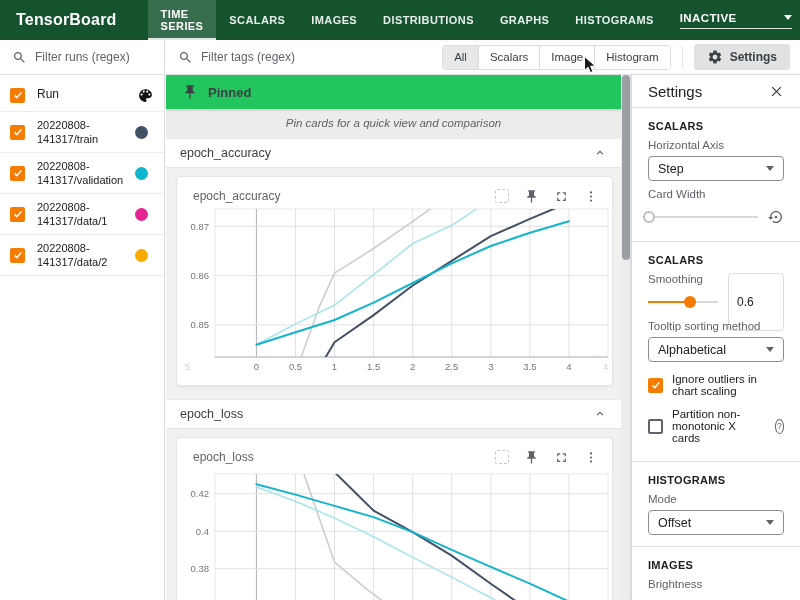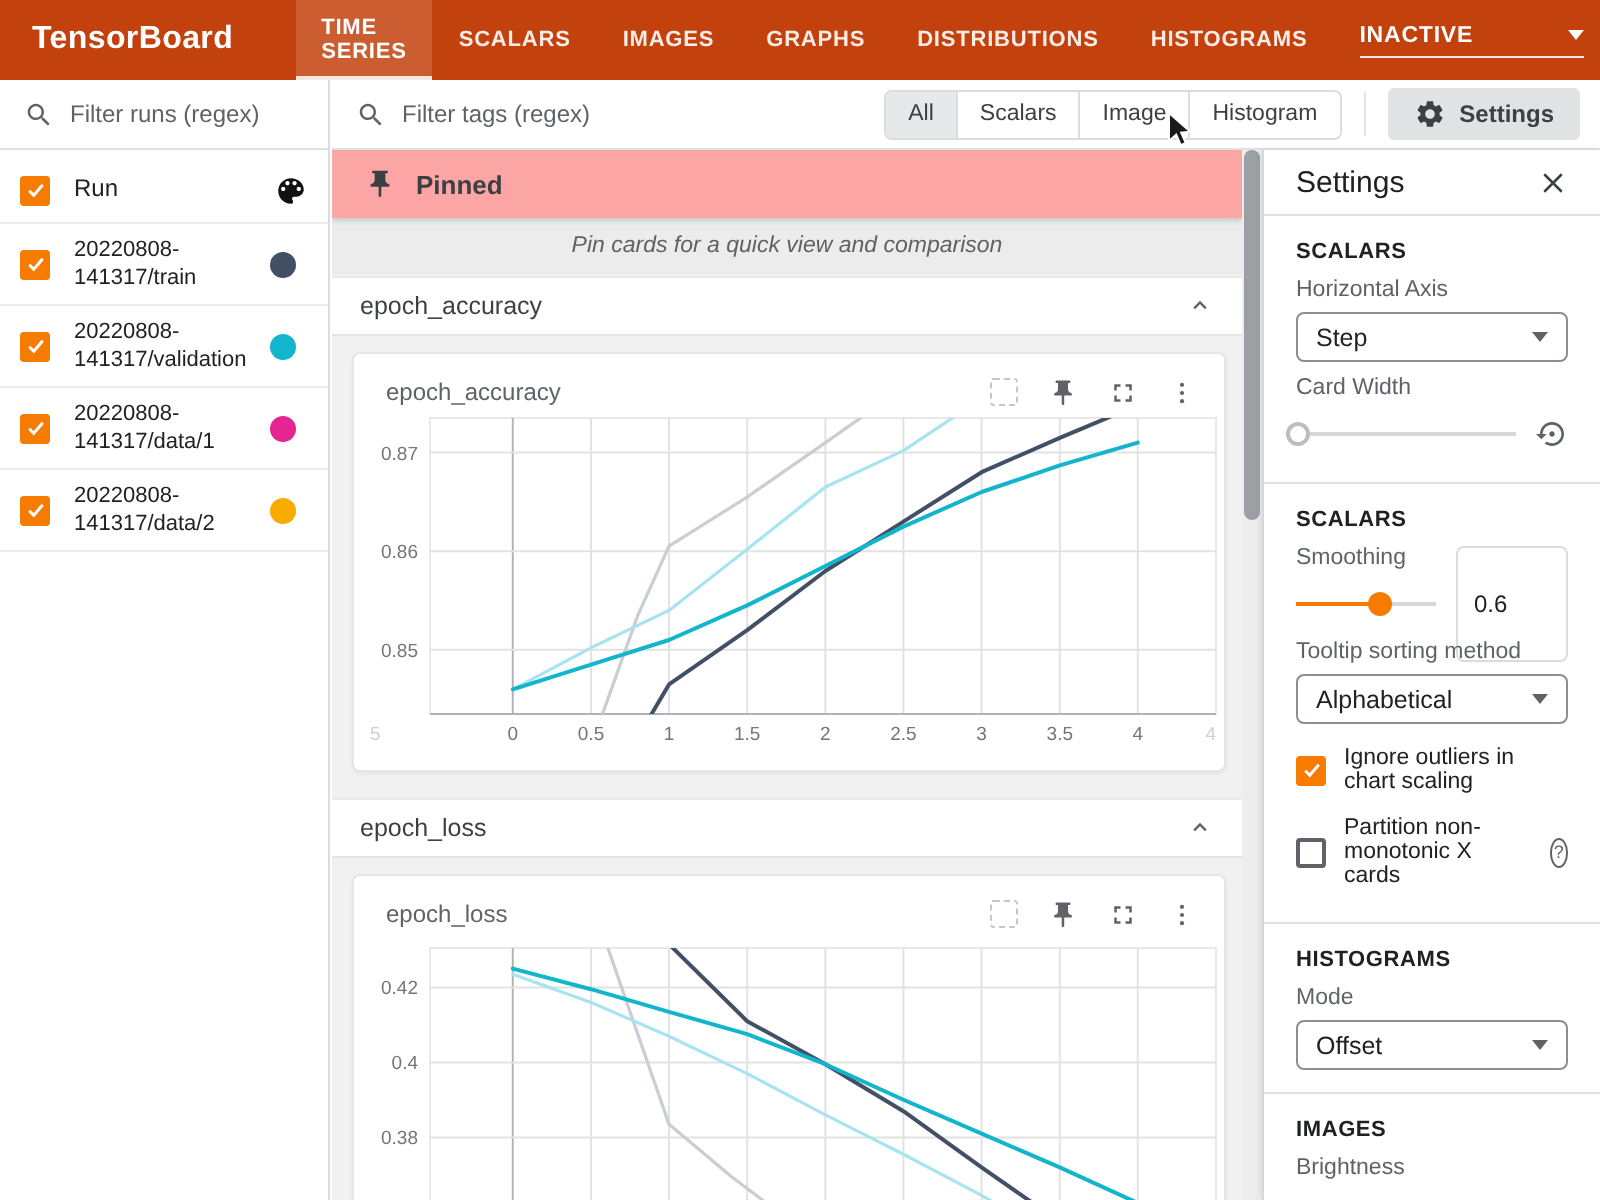--- a/index.html
+++ b/index.html
@@ -1,20 +1,20 @@
 <!DOCTYPE html>
 <html><head>
 <meta charset="utf-8">
 <style>
   html,body{margin:0;padding:0;}
   body{width:800px;height:600px;overflow:hidden;font-family:"Liberation Sans",sans-serif;background:#fff;}
   .app{position:relative;width:800px;height:600px;overflow:hidden;background:#fff;}
 
   
-  .header{position:absolute;top:0;left:0;right:0;height:40px;background:#c2410c;display:flex;align-items:center;color:#fff;z-index:10;}
+  .header{position:absolute;top:0;left:0;right:0;height:40px;background:#14532d;display:flex;align-items:center;color:#fff;z-index:10;}
   .brand{font-size:16px;font-weight:bold;padding:0 18px 0 16px;letter-spacing:.2px;}
   .tabs{display:flex;height:40px;align-items:stretch;padding-left:13px;}
   .tab{display:flex;align-items:center;padding:0 13px;font-size:11px;font-weight:bold;letter-spacing:.4px;color:rgba(255,255,255,.9);cursor:pointer;}
   .tab.active{color:#fff;background:rgba(255,255,255,.15);box-shadow:inset 0 -2px 0 rgba(255,255,255,.85);}
   .header-right{margin-left:auto;display:flex;align-items:center;gap:15px;padding-right:16px;}
   .status{display:flex;align-items:center;justify-content:space-between;width:112px;border-bottom:1px solid rgba(255,255,255,.85);padding-bottom:4px;font-size:11.5px;font-weight:bold;letter-spacing:.4px;cursor:pointer;margin-left:13px;}
   .caret-w{width:0;height:0;border-left:4px solid transparent;border-right:4px solid transparent;border-top:5px solid #fff;}
   .hicon{display:flex;align-items:center;cursor:pointer;}
 
   
@@ -34,21 +34,21 @@
   .toolbar{position:absolute;top:0;left:0;right:0;height:34px;background:#fff;border-bottom:1px solid #e0e0e0;display:flex;align-items:center;}
   .tag-search{display:flex;align-items:center;gap:8px;padding-left:12px;color:#5f6368;font-size:12px;flex:1;}
   .filter-group{display:flex;border:1px solid #dadce0;border-radius:4px;overflow:hidden;height:23px;margin-right:11px;background:#fff;}
   .filter-btn{display:flex;align-items:center;padding:0 11px;font-size:11.5px;color:#3c4043;border-left:1px solid #dadce0;cursor:pointer;background:#fff;}
   .filter-btn:first-child{border-left:none;}
   .filter-btn.sel{background:#e7e8ea;}
   .tb-divider{width:1px;height:22px;background:#e3e3e3;margin-right:11px;}
   .settings-btn{display:flex;align-items:center;gap:7px;background:#e1e2e4;border-radius:3px;height:26px;padding:0 13px;font-size:12px;font-weight:bold;color:#3c4043;margin-right:10px;cursor:pointer;}
 
   .content{position:absolute;top:35px;left:0;width:455px;bottom:0;background:#f1f1f1;overflow:hidden;}
-  .pinned-bar{height:34px;background:#fca5a5;display:flex;align-items:center;gap:10px;padding:0 16px;box-shadow:0 1px 3px rgba(0,0,0,.18);position:relative;z-index:3;font-size:13px;font-weight:bold;color:#3c4043;}
+  .pinned-bar{height:34px;background:#22c55e;display:flex;align-items:center;gap:10px;padding:0 16px;box-shadow:0 1px 3px rgba(0,0,0,.18);position:relative;z-index:3;font-size:13px;font-weight:bold;color:#3c4043;}
   .hint{height:28px;background:#ececec;display:flex;align-items:center;justify-content:center;font-style:italic;font-size:11.5px;color:#616161;}
   .group-header{height:28px;background:#fff;border-bottom:1px solid #e4e4e4;border-top:1px solid #e9e9e9;display:flex;align-items:center;justify-content:space-between;padding:0 14px;font-size:12.5px;color:#3c4043;cursor:pointer;margin-top:1px;}
   .card-zone{padding:8px 8px 12px 10px;}
   .card{width:437px;box-sizing:border-box;background:#fff;border:1px solid #e5e5e5;border-radius:4px;padding:8px 0 4px;box-shadow:0 1px 2px rgba(0,0,0,.06);}
   .card-head{display:flex;align-items:center;height:22px;padding:0 14px 0 16px;}
   .card-title{flex:1;font-size:12px;color:#5f6368;}
   .card-icons{display:flex;align-items:center;gap:15px;}
   .fit-box{width:12px;height:12px;border:1px dashed #c6c6c6;border-radius:2px;display:inline-block;}
   .ci{display:flex;align-items:center;cursor:pointer;}
 
@@ -83,22 +83,22 @@
 <body>
 
 <div class="app">
 
   <div class="header">
     <div class="brand">TensorBoard</div>
     <div class="tabs">
         <div class="tab active">TIME SERIES</div>
         <div class="tab">SCALARS</div>
         <div class="tab">IMAGES</div>
+        <div class="tab">DISTRIBUTIONS</div>
         <div class="tab">GRAPHS</div>
-        <div class="tab">DISTRIBUTIONS</div>
         <div class="tab">HISTOGRAMS</div>
       </div>
     <div class="header-right">
       <div class="status">
         <span>INACTIVE</span>
         <span class="caret-w"></span>
       </div>
       <span class="hicon" id="ic-brightness">
           <svg width="18" height="18" viewBox="0 0 24 24" fill="#fff">
             <path d="M20 15.31 23.31 12 20 8.69V4h-4.69L12 .69 8.69 4H4v4.69L.69 12 4 15.31V20h4.69L12 23.31 15.31 20H20v-4.69zM12 18V6c3.31 0 6 2.69 6 6s-2.69 6-6 6z"></path>

